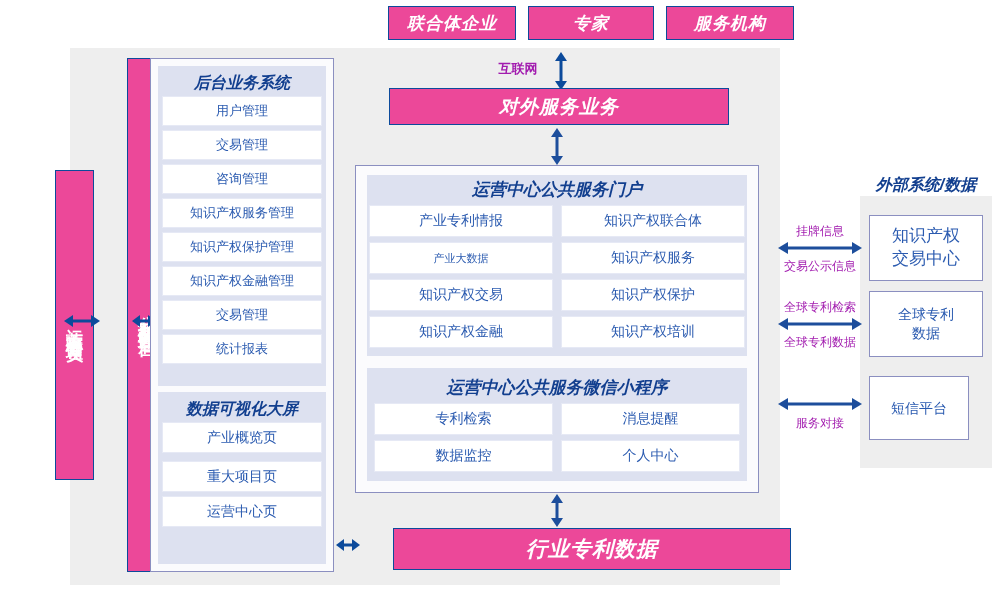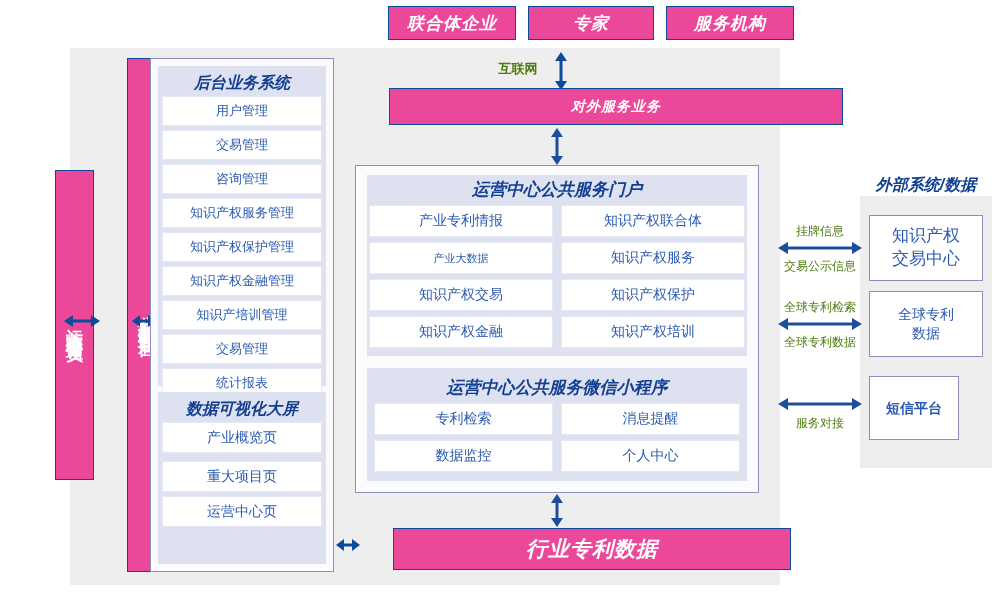--- a/index.html
+++ b/index.html
@@ -48,42 +48,42 @@
     text-align:center;color:#2b5bb0;line-height:1.35;
   }
   .ext-panel{background:#eeeeee;}
   .ext-title{
     text-align:center;font-weight:bold;font-style:italic;color:#123f8f;
   }
 
   
   .arrow svg{display:block;overflow:visible;}
   .arrow-label{
-    position:absolute;white-space:nowrap;color:#4d7c0f;text-align:center;
+    position:absolute;white-space:nowrap;color:#a21caf;text-align:center;
   }
 </style>
 </head>
 <body>
 
 <div class="abs bluebox" style="left:355px;top:6px;width:128px;height:34px;font-size:17px;">联合体企业</div>
 <div class="abs bluebox" style="left:495px;top:6px;width:126px;height:34px;font-size:17px;">专家</div>
 <div class="abs bluebox" style="left:633px;top:6px;width:128px;height:34px;font-size:17px;">服务机构</div>
 
 <div class="abs" id="stage-bg" style="left:70px;top:48px;width:710px;height:537px;"></div>
 
 <div class="abs arrow" style="left:552px;top:52px;width:18px;height:38px;">
   <svg width="18" height="38" viewBox="0 0 18 38">
     <line x1="9" y1="6" x2="9" y2="32" stroke="#0c4a9b" stroke-width="3"></line>
     <polygon points="9,0 3,9 15,9" fill="#0c4a9b"></polygon>
     <polygon points="9,38 3,29 15,29" fill="#0c4a9b"></polygon>
   </svg>
 </div>
 <div class="arrow-label" style="left:490px;top:60px;width:56px;font-size:13px;font-weight:bold;">互联网</div>
 
-<div class="abs bluebox" style="left:356px;top:88px;width:454px;height:37px;font-size:14px;">对外服务业务</div>
+<div class="abs bluebox" style="left:356px;top:88px;width:340px;height:37px;font-size:19px;">对外服务业务</div>
 
 <div class="abs arrow" style="left:548px;top:128px;width:18px;height:37px;">
   <svg width="18" height="37" viewBox="0 0 18 37">
     <line x1="9" y1="6" x2="9" y2="31" stroke="#1d4e9c" stroke-width="3"></line>
     <polygon points="9,0 3,9 15,9" fill="#1d4e9c"></polygon>
     <polygon points="9,37 3,28 15,28" fill="#1d4e9c"></polygon>
   </svg>
 </div>
 
 <div class="abs bluebox vertical" style="left:22px;top:170px;width:39px;height:310px;font-size:17px;">运营中心管理员</div>
@@ -110,21 +110,20 @@
 
 <div class="abs group" style="left:158px;top:66px;width:168px;height:320px;padding:4px;">
   <div class="group-title" style="font-size:16px;line-height:26px;">后台业务系统</div>
   <div id="backoffice-items">
       <div class="cell" style="height: 28px; font-size: 13px; margin-top: 0px;">用户管理</div>
       <div class="cell" style="height: 28px; font-size: 13px; margin-top: 4px;">交易管理</div>
       <div class="cell" style="height: 28px; font-size: 13px; margin-top: 4px;">咨询管理</div>
       <div class="cell" style="height: 28px; font-size: 13px; margin-top: 4px;">知识产权服务管理</div>
       <div class="cell" style="height: 28px; font-size: 13px; margin-top: 4px;">知识产权保护管理</div>
       <div class="cell" style="height: 28px; font-size: 13px; margin-top: 4px;">知识产权金融管理</div>
-      <div class="cell" style="height: 28px; font-size: 13px; margin-top: 4px;">知识产培训管理</div>
       <div class="cell" style="height: 28px; font-size: 13px; margin-top: 4px;">交易管理</div>
       <div class="cell" style="height: 28px; font-size: 13px; margin-top: 4px;">统计报表</div>
     </div>
 </div>
 
 <div class="abs group" style="left:158px;top:392px;width:168px;height:172px;padding:4px;">
   <div class="group-title" style="font-size:16px;line-height:26px;">数据可视化大屏</div>
   <div id="visualization-items">
       <div class="cell" style="height: 29px; font-size: 14px; margin-top: 0px;">产业概览页</div>
       <div class="cell" style="height: 29px; font-size: 14px; margin-top: 8px;">重大项目页</div>
@@ -187,21 +186,21 @@
   </span>
 </div>
 
 <div class="abs extcell" style="left:869px;top:291px;width:114px;height:66px;font-size:14px;">
   <span>
     <span>全球专利</span><br>
     <span>数据</span>
   </span>
 </div>
 
-<div class="abs extcell" style="left:869px;top:376px;width:90px;height:64px;font-size:14px;font-weight:bold;">
+<div class="abs extcell" style="left:869px;top:376px;width:100px;height:64px;font-size:14px;">
   <span>短信平台</span>
 </div>
 
 <div class="abs arrow" style="left:778px;top:239px;width:84px;height:18px;">
   <svg width="84" height="18" viewBox="0 0 84 18">
     <line x1="5" y1="9" x2="79" y2="9" stroke="#1d4e9c" stroke-width="3"></line>
     <polygon points="0,9 10,3 10,15" fill="#1d4e9c"></polygon>
     <polygon points="84,9 74,3 74,15" fill="#1d4e9c"></polygon>
   </svg>
 </div>

